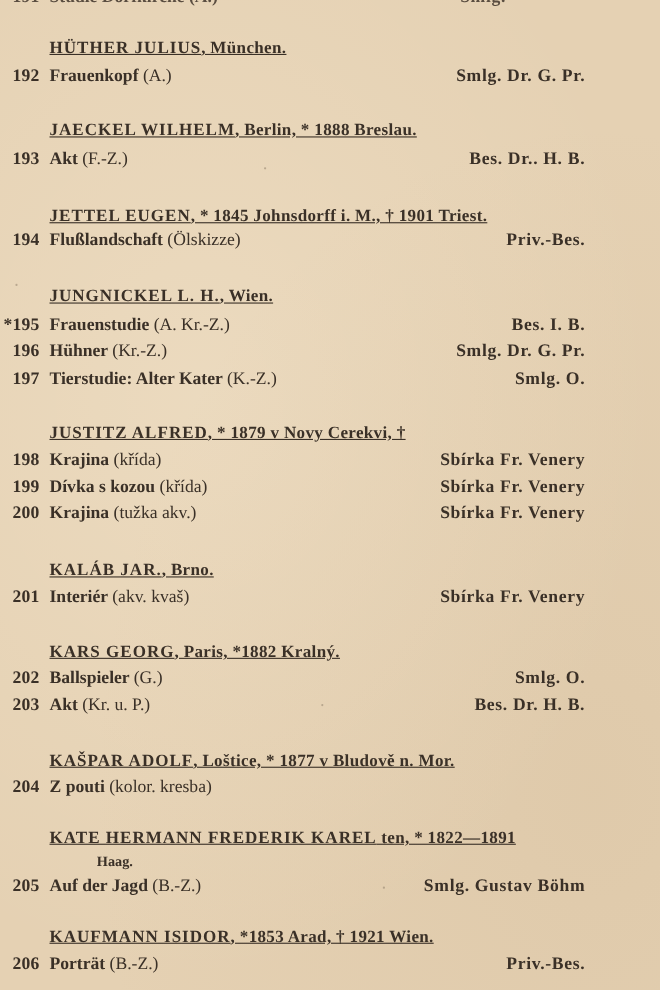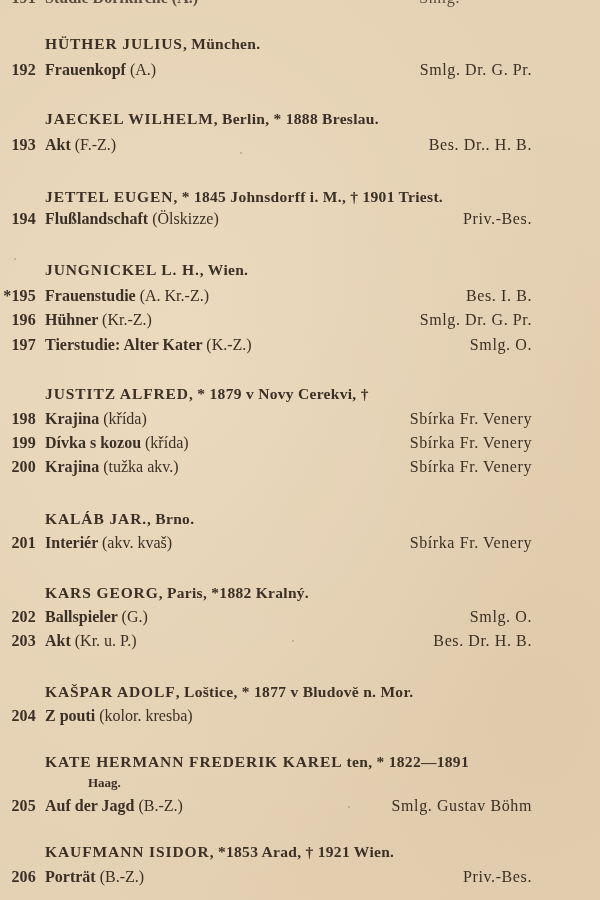--- a/index.html
+++ b/index.html
@@ -8,22 +8,22 @@
     background:#e5d1b3;
     background-image: radial-gradient(ellipse at 30% 40%, rgba(255,245,225,0.25), rgba(0,0,0,0) 70%),
                       radial-gradient(ellipse at 90% 80%, rgba(180,150,110,0.12), rgba(0,0,0,0) 60%);
     font-family:"Liberation Serif", "DejaVu Serif", serif;
     color:#3a3027;
   }
   .line { position:absolute; left:0; width:600px; height:22px; font-size:16px; line-height:22px; white-space:nowrap; }
   .num { position:absolute; right:564px; text-align:left; font-weight:bold; letter-spacing:0.2px; }
   .title { position:absolute; left:45px; font-weight:bold; }
   .medium { font-weight:normal; }
-  .owner { position:absolute; right:68px; text-align:right; letter-spacing:0.6px; }
-  .header { position:absolute; left:45px; font-weight:bold; font-size:15.5px; letter-spacing:0.3px; }
+  .owner { position:absolute; right:68px; text-align:right; letter-spacing:0.6px;font-weight:bold; }
+  .header { position:absolute; left:45px; font-weight:bold; font-size:15.5px; letter-spacing:0.3px;text-decoration:underline; }
   .header .caps { letter-spacing:0.9px; }
   .cont { position:absolute; left:88px; font-weight:bold; font-size:13px; }
   .clipped { position:absolute; top:-13px; left:0; width:600px; height:22px; font-size:16px; line-height:22px; color:#5a4d40; }
   .speck { position:absolute; width:2px; height:2px; border-radius:1px; background:#8a7a66; opacity:0.5; }
 </style>
 </head>
 <body>
 
 <div class="clipped">
   <span class="num" style="right:564px;font-weight:bold;">191</span>

